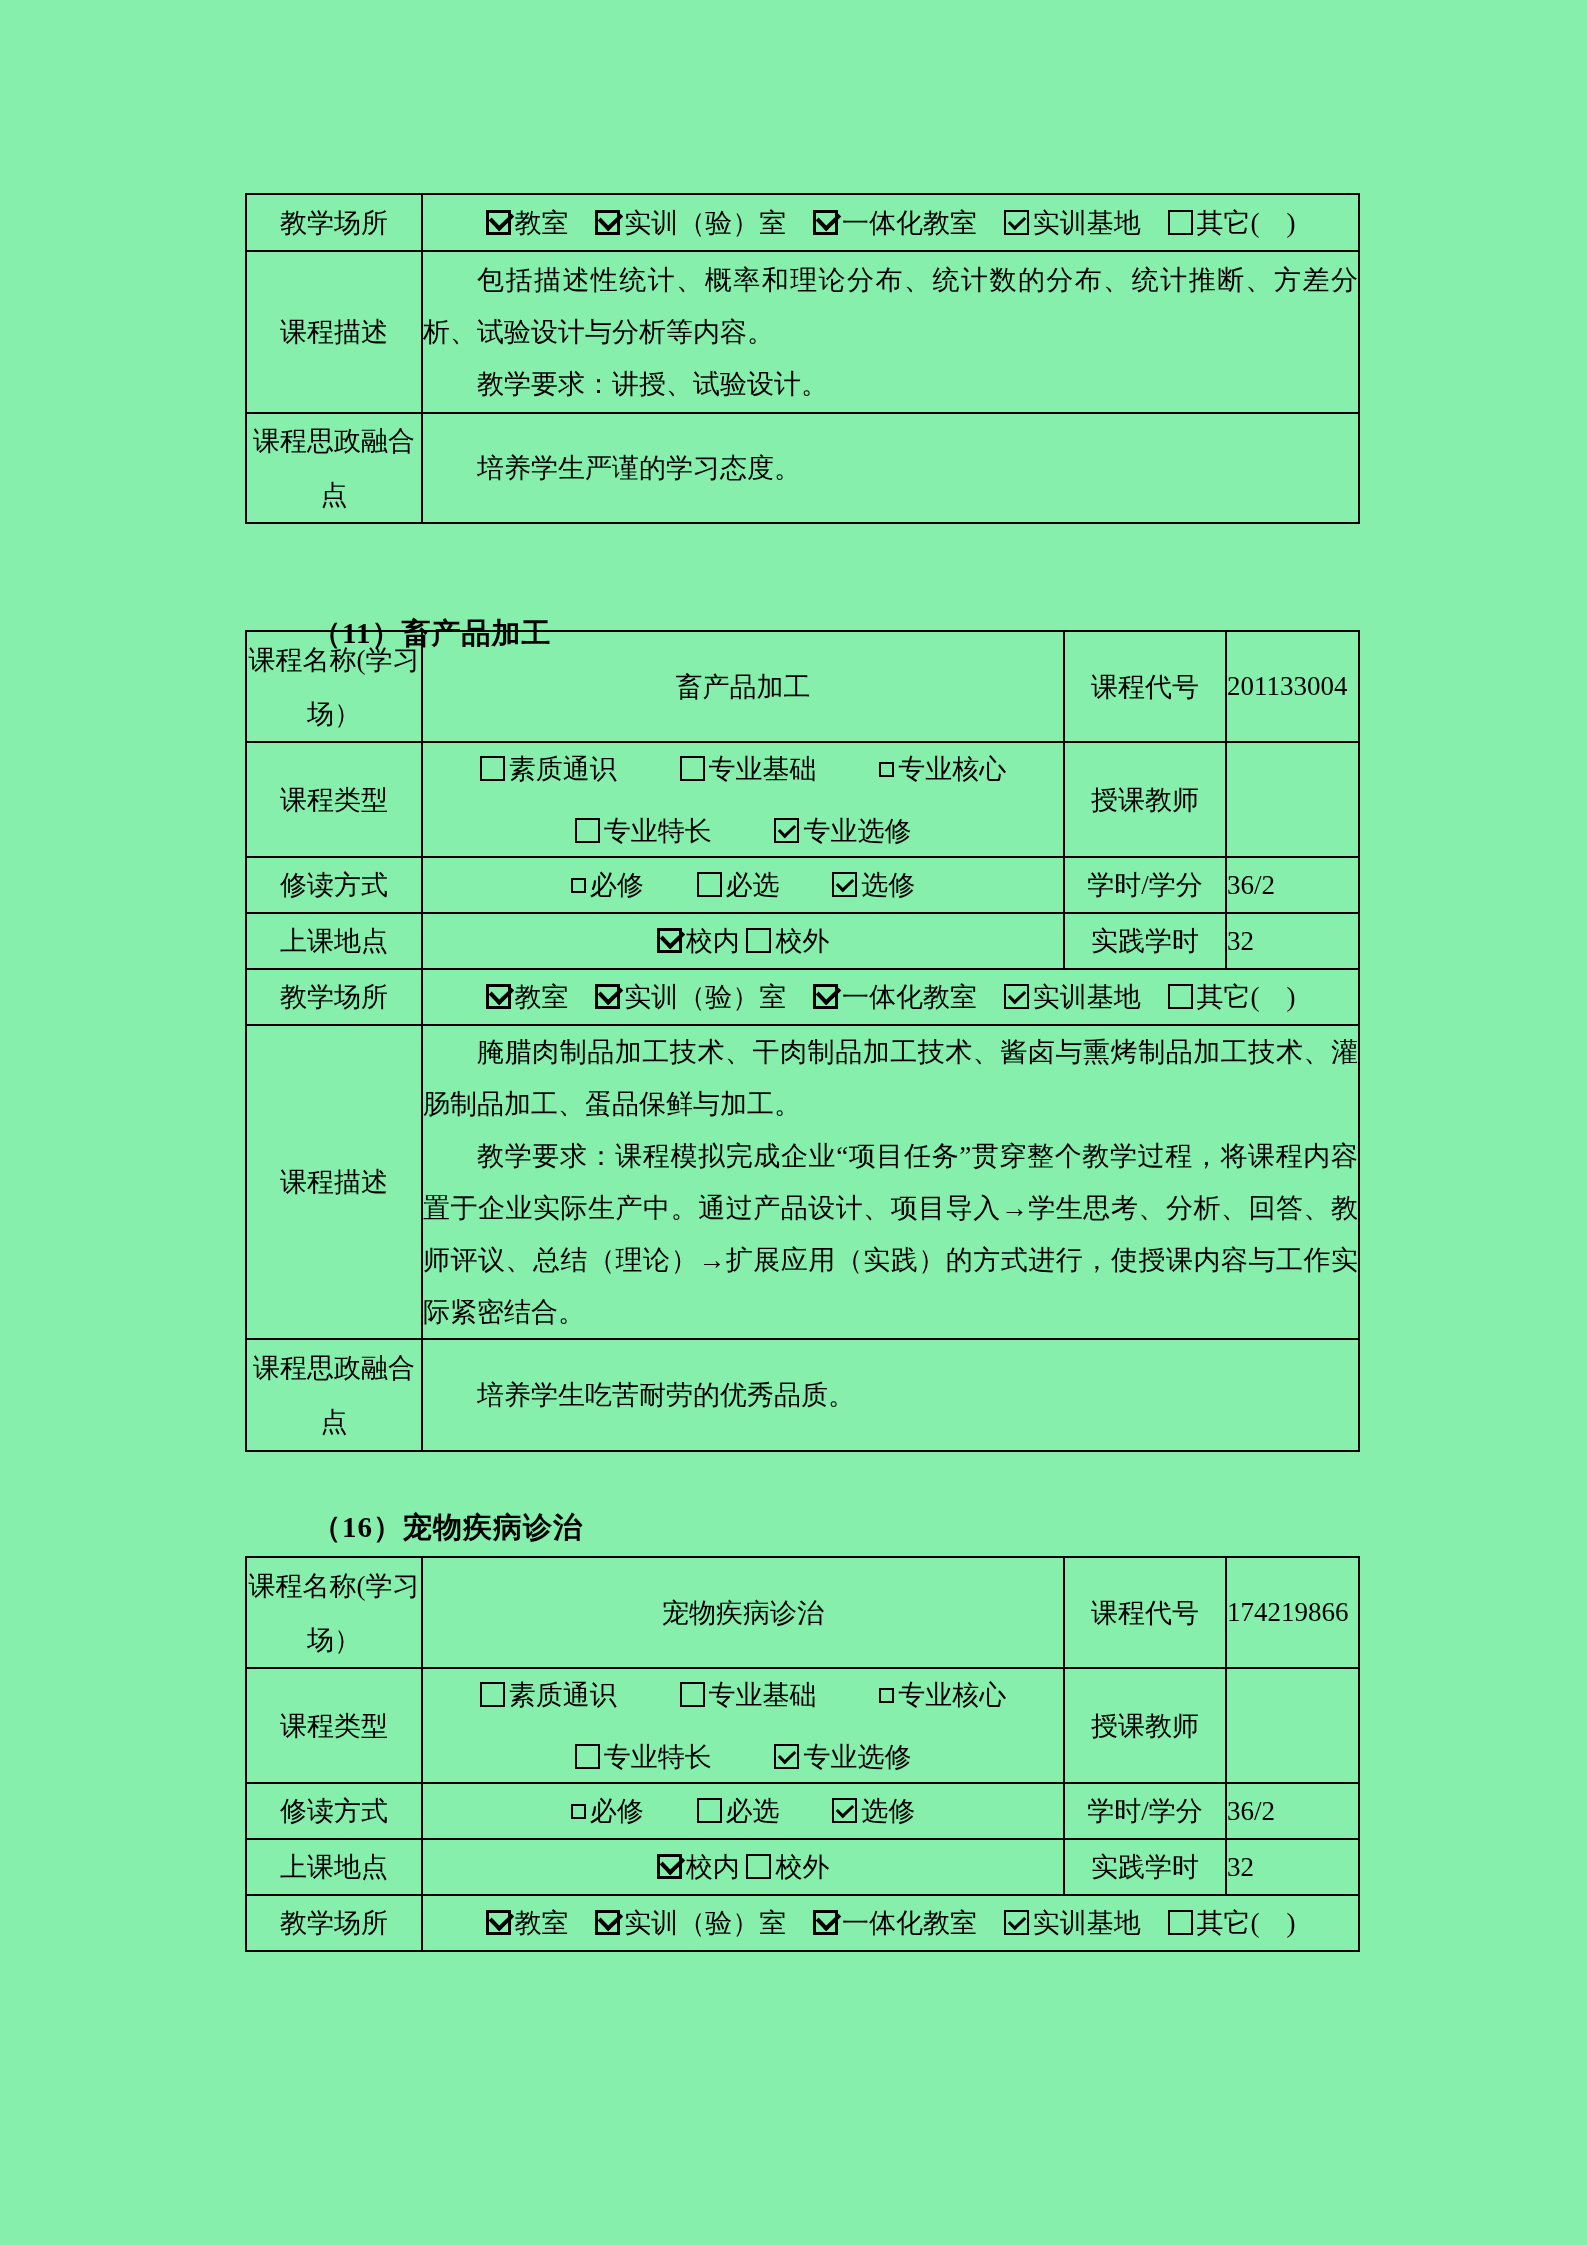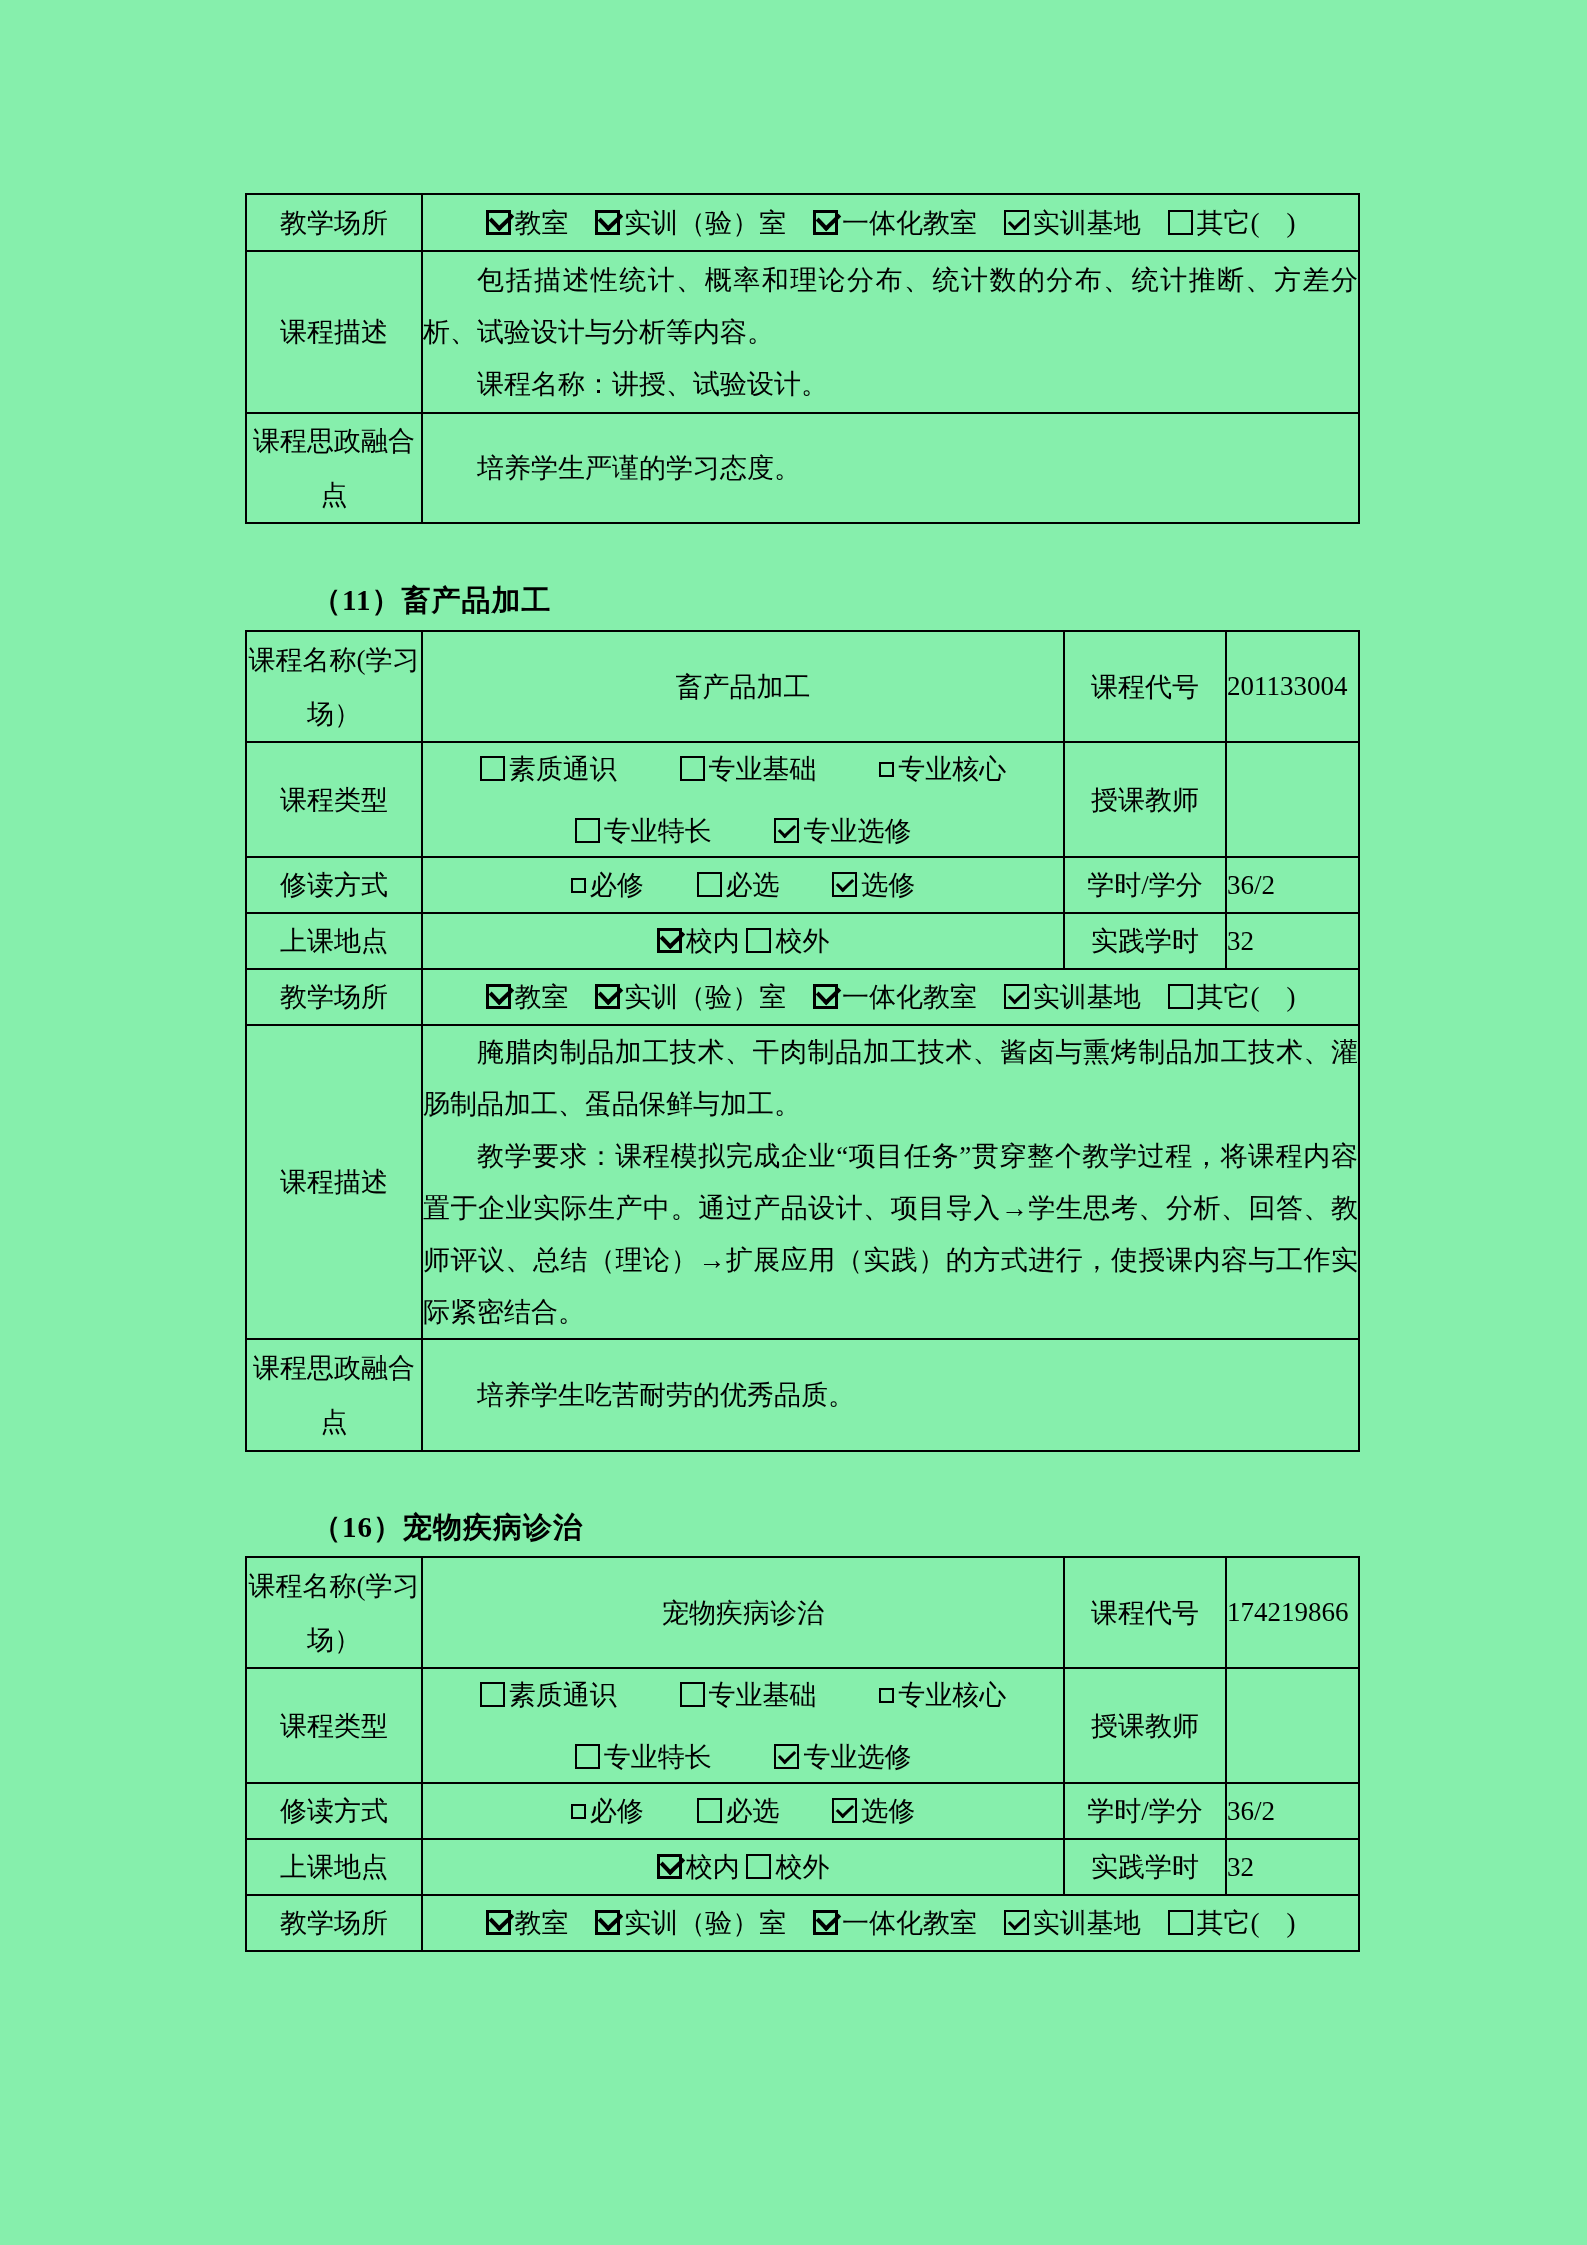--- a/index.html
+++ b/index.html
@@ -96,33 +96,33 @@
         <span class="cb-item"><span class="cb checked cb-bold"></span><span>实训（验）室</span></span>
         <span class="cb-item"><span class="cb checked cb-bold"></span><span>一体化教室</span></span>
         <span class="cb-item"><span class="cb checked"></span><span>实训基地</span></span>
         <span class="cb-item"><span class="cb"></span><span>其它(　)</span></span>
       </td>
     </tr>
     <tr style="height:162px;">
       <td class="lbl">课程描述</td>
       <td class="desc" colspan="3">
         <p>包括描述性统计、概率和理论分布、统计数的分布、统计推断、方差分析、试验设计与分析等内容。</p>
-        <p>课程名称：讲授、试验设计。</p>
+        <p>教学要求：讲授、试验设计。</p>
       </td>
     </tr>
     <tr style="height:88px;">
       <td class="lbl">课程思政融合点</td>
       <td class="ideol" colspan="3">
         <p>培养学生严谨的学习态度。</p>
       </td>
     </tr>
   </tbody>
     </table>
 
-  <div class="heading" style="top:581px;">（11）畜产品加工</div>
+  <div class="heading" style="top:614px;">（11）畜产品加工</div>
 
   <table class="course" style="top:630px;">
     <colgroup>
         <col class="c1">
         <col class="c2">
         <col class="c3">
         <col class="c4">
       </colgroup>
     <tbody>
         <tr style="height:111px;">

